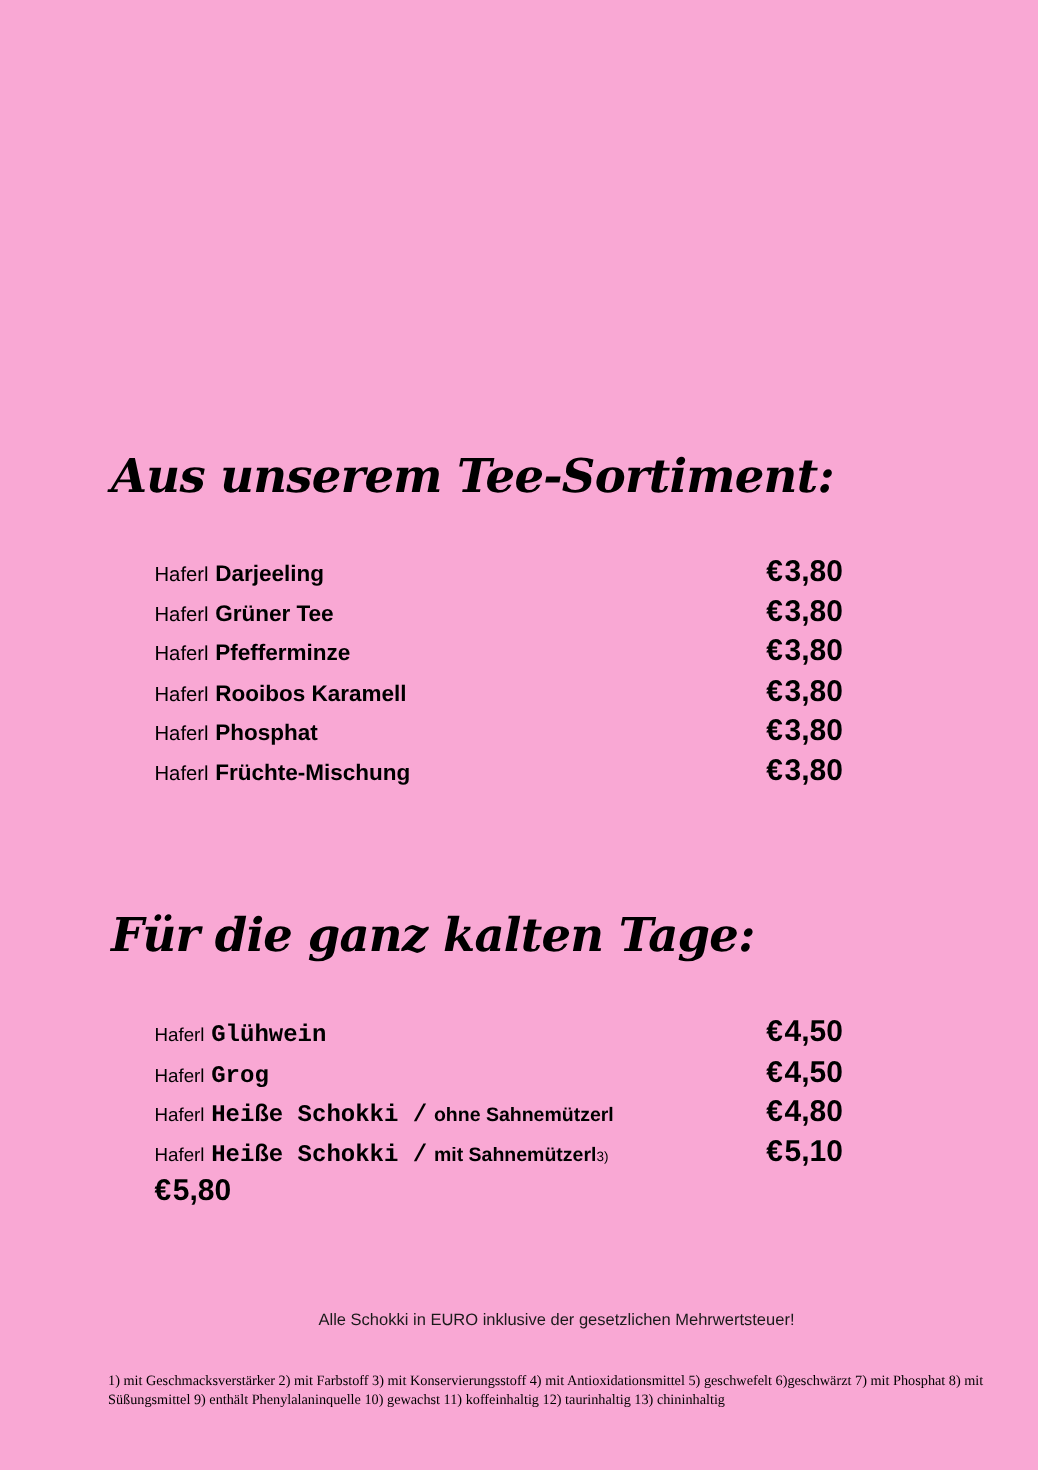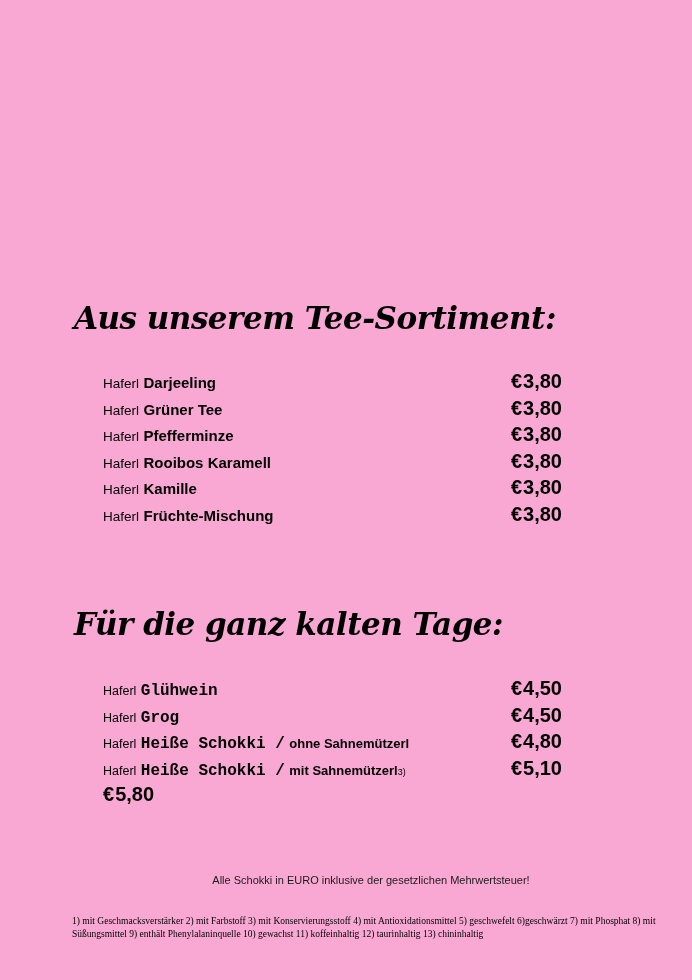--- a/index.html
+++ b/index.html
@@ -117,21 +117,21 @@
     <div class="row">
       <span class="item">
         <span class="prefix">Haferl</span>
         <span class="name">Rooibos Karamell</span>
       </span>
       <span class="price"><span class="cur">€</span><span class="amt">3,80</span></span>
     </div>
     <div class="row">
       <span class="item">
         <span class="prefix">Haferl</span>
-        <span class="name">Kamille</span>
+        <span class="name">Phosphat</span>
       </span>
       <span class="price"><span class="cur">€</span><span class="amt">3,80</span></span>
     </div>
     <div class="row">
       <span class="item">
         <span class="prefix">Haferl</span>
         <span class="name">Früchte-Mischung</span>
       </span>
       <span class="price"><span class="cur">€</span><span class="amt">3,80</span></span>
     </div>

